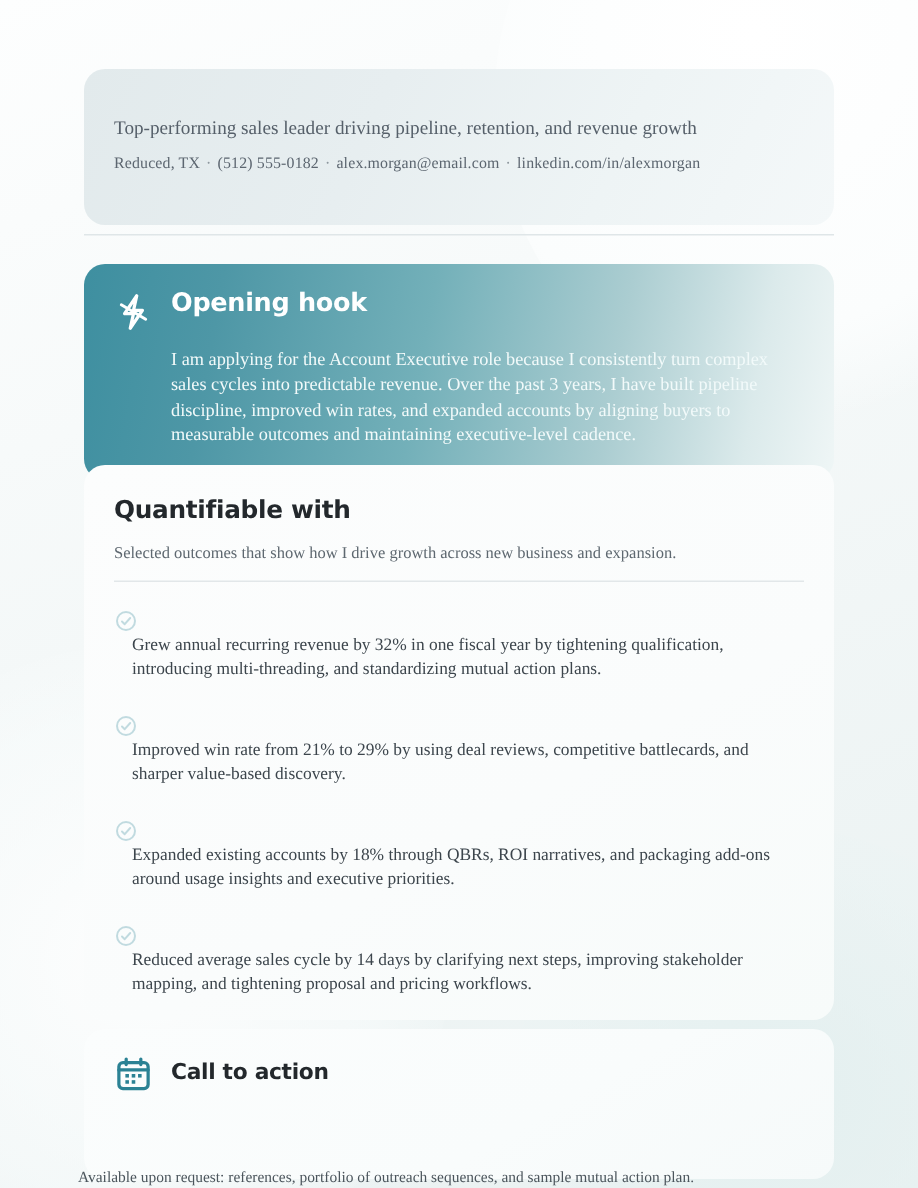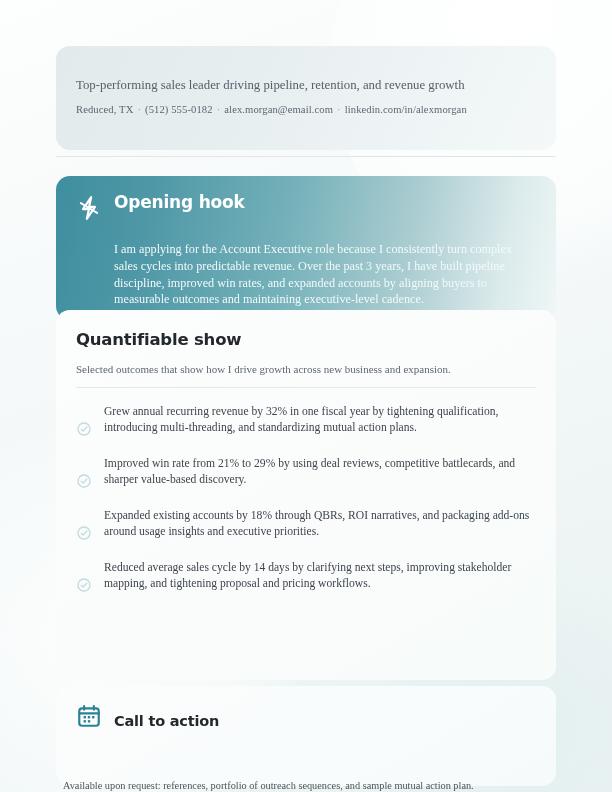--- a/index.html
+++ b/index.html
@@ -76,21 +76,21 @@
     padding: 16px 22px 0 20px;
   }
   .hook-head { display:flex; align-items:flex-start; }
   .bolt-icon { width:26px; height:26px; flex:0 0 26px; margin-top:3px; }
   .hook-title {
     font-family: "DejaVu Sans", sans-serif;
     font-weight:700; font-size:17px; color:#ffffff;
     margin-left: 12px; line-height:1.2; letter-spacing:-0.2px;
   }
   .hook-body {
-    margin-left: 38px; margin-top: 20px;
+    margin-left: 38px; margin-top: 10px;
     font-size: 12.2px; line-height: 1.38;
     color: #f2fafa;
     max-width: 428px;
   }
 
   
   .wins-card {
     position:absolute; left:56px; top:310px; width:500px; height:370px;
     background: linear-gradient(150deg, #fcfdfd 0%, #fafcfc 60%, #f7fbfa 100%);
     border-radius: 14px;
@@ -104,50 +104,50 @@
   .wins-sub {
     margin-top: 14px;
     font-size: 11px; color:#5e6870;
   }
   .wins-divider {
     margin-top: 12px;
     height:1px; width:460px;
     background:#e2e7e9;
   }
   .win-list { margin-top: 16px; }
-  .win-item { display:flex; align-items:flex-end; margin-bottom: 19px; }
+  .win-item { display:flex; align-items:flex-start; margin-bottom: 19px; flex-direction: column; }
   .check-icon { width:16px; height:16px; flex:0 0 16px; margin-top:2px; opacity:0.30; }
   .win-text {
     margin-left: 12px;
     font-size: 11.6px; line-height: 1.42; color:#3c454c;
     max-width: 432px;
   }
 
   
   .cta-card {
     position:absolute; left:56px; top:686px; width:500px; height:100px;
     background: linear-gradient(150deg, #fbfdfd 0%, #f9fcfc 60%, #f6fafa 100%);
     border-radius: 14px;
     padding: 14px 22px 0 20px;
   }
-  .cta-head { display:flex; align-items:flex-end; }
+  .cta-head { display:flex; align-items:center; }
   .cal-icon { width:26px; height:26px; flex:0 0 26px; margin-top:3px; }
   .cta-title {
     font-family:"DejaVu Sans", sans-serif;
     font-weight:700; font-size:14.5px; color:#23282c;
     margin-left:12px; letter-spacing:-0.2px;
   }
   .cta-body {
     margin-left: 38px; margin-top: 8px;
     font-size: 11.8px; line-height:1.42; color:#3c454c;
     max-width: 430px;
   }
 
   .footer-note {
-    position:absolute; left:63px; top:780px; width:520px;
+    position:absolute; left:52px; top:780px; width:520px;
     font-size: 10.3px; color:#4b555c;
   }
 </style>
 </head>
 <body>
 
 <div class="bg-wrap">
   <div class="bg-base"></div>
   <div class="bg-blob-1"></div>
   <div class="bg-blob-2"></div>
@@ -171,21 +171,21 @@
           <path d="M14 2 L6.5 13 L12 13 L10 22 L17.5 11 L12 11 Z"></path>
           <path d="M4.5 7.5 L19.5 16.5" stroke-width="1.8"></path>
         </svg>
       </span>
       <div class="hook-title">Opening hook</div>
     </div>
     <div class="hook-body">I am applying for the Account Executive role because I consistently turn complex sales cycles into predictable revenue. Over the past 3 years, I have built pipeline discipline, improved win rates, and expanded accounts by aligning buyers to measurable outcomes and maintaining executive-level cadence.</div>
   </div>
 
   <div class="wins-card">
-    <div class="wins-title">Quantifiable show</div>
+    <div class="wins-title">Quantifiable with</div>
     <div class="wins-sub">Selected outcomes that show how I drive growth across new business and expansion.</div>
     <div class="wins-divider"></div>
     <div class="win-list">
       <div class="win-item">
         <span class="check-icon">
           <svg viewBox="0 0 24 24" width="16" height="16" fill="none" stroke="#3e8fa0" stroke-width="2" stroke-linecap="round" stroke-linejoin="round">
               <circle cx="12" cy="12" r="9"></circle>
               <path d="M8 12.5 l2.7 2.7 L16.2 9"></path>
             </svg>
         </span>

